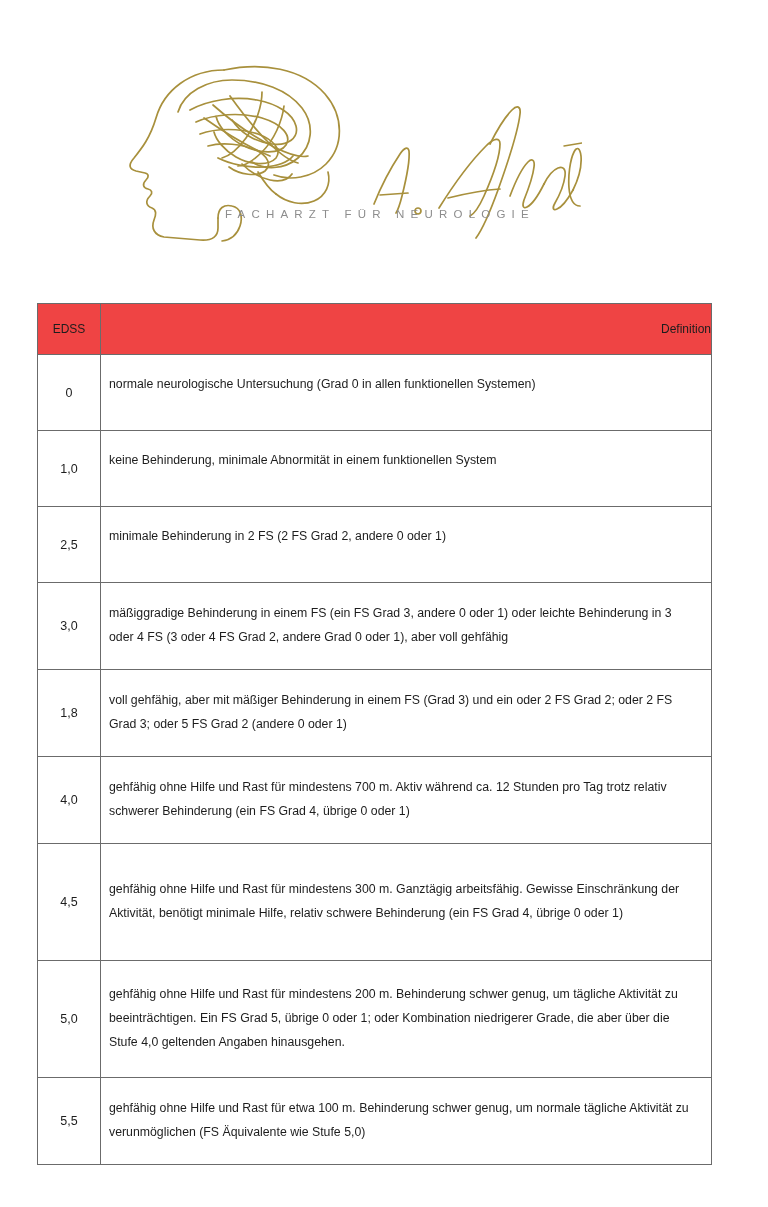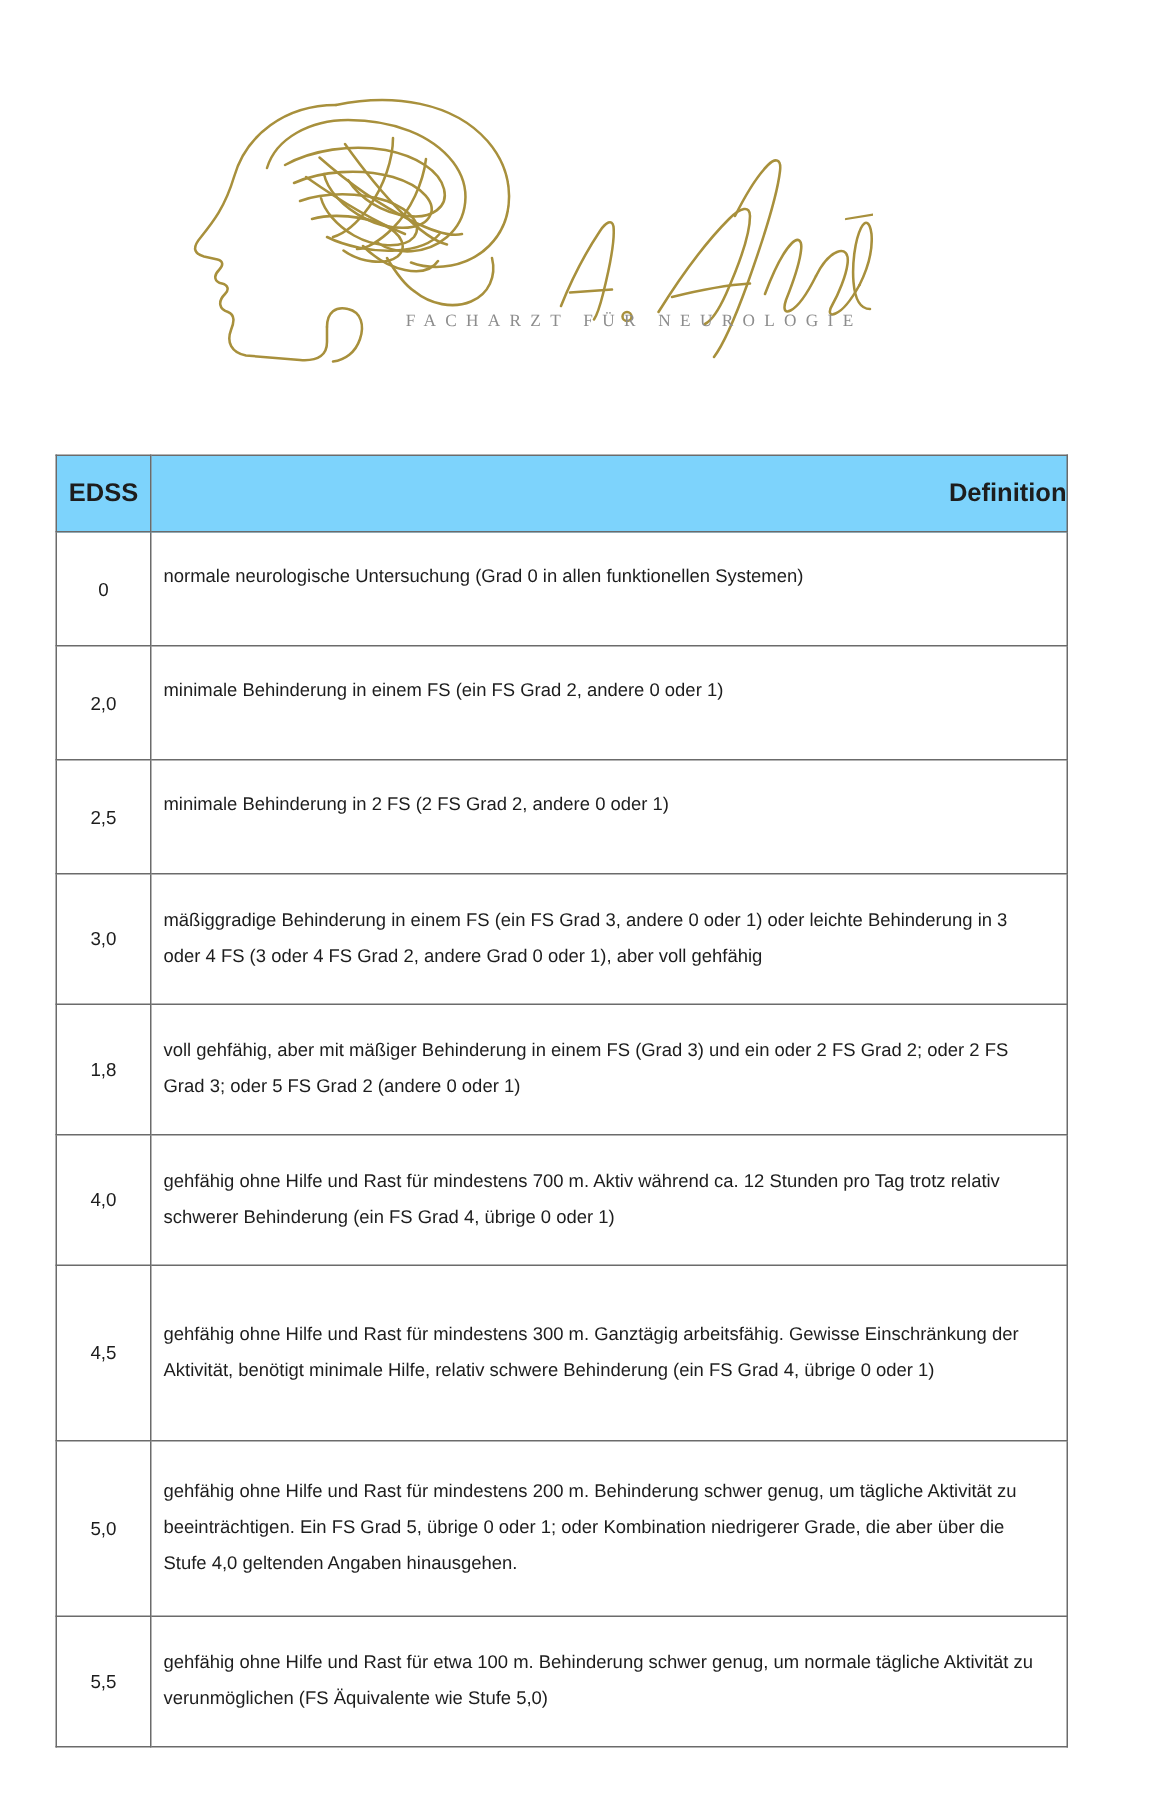--- a/index.html
+++ b/index.html
@@ -37,26 +37,26 @@
     left: 0;
     top: 0;
     width: 470px;
     height: 195px;
   }
   .logo-tagline {
     position: absolute;
     left: 113px;
     top: 160px;
     width: 350px;
-    font-family: Liberation Serif, serif;
+    font-family: Liberation Sans, sans-serif;
     font-size: 11.5px;
     letter-spacing: 6.2px;
     color: #8d8d8d;
     white-space: nowrap;
-    text-align: right;
+    text-align: left;
   }
 
   
   .edss-table-wrap {
     position: absolute;
     left: 37px;
     top: 303px;
     width: 674px;
   }
   table.edss {
@@ -69,23 +69,23 @@
   table.edss col.c-def   { width: 611px; }
 
   table.edss th,
   table.edss td {
     border: 1.1px solid #6b6b6b;
     vertical-align: middle;
     font-family: "Liberation Sans", sans-serif;
   }
 
   table.edss thead th {
-    background: #7dd3fc;
-    font-weight: bold;
-    font-size: 17px;
+    background: #ef4444;
+    font-weight: normal;
+    font-size: 12px;
     color: #1d1d1d;
     height: 50px;
     padding: 0 0 0 0;
   }
   th.h-score { text-align: center; }
   th.h-def   { text-align: right; padding-left: 8px; }
 
   td.score {
     text-align: center;
     font-size: 12.5px;
@@ -189,22 +189,22 @@
         <th class="h-score">EDSS</th>
         <th class="h-def">Definition</th>
       </tr>
     </thead>
     <tbody id="edss-body">
         <tr class="lines-1">
           <td class="score">0</td>
           <td class="def">normale neurologische Untersuchung (Grad 0 in allen funktionellen Systemen)</td>
         </tr>
         <tr class="lines-1">
-          <td class="score">2,0</td>
-          <td class="def">minimale Behinderung in einem FS (ein FS Grad 2, andere 0 oder 1)</td>
+          <td class="score">1,0</td>
+          <td class="def">keine Behinderung, minimale Abnormität in einem funktionellen System</td>
         </tr>
         <tr class="lines-1">
           <td class="score">2,5</td>
           <td class="def">minimale Behinderung in 2 FS (2 FS Grad 2, andere 0 oder 1)</td>
         </tr>
         <tr class="lines-2">
           <td class="score">3,0</td>
           <td class="def">mäßiggradige Behinderung in einem FS (ein FS Grad 3, andere 0 oder 1) oder leichte Behinderung in 3 oder 4 FS (3 oder 4 FS Grad 2, andere Grad 0 oder 1), aber voll gehfähig</td>
         </tr>
         <tr class="lines-2">

